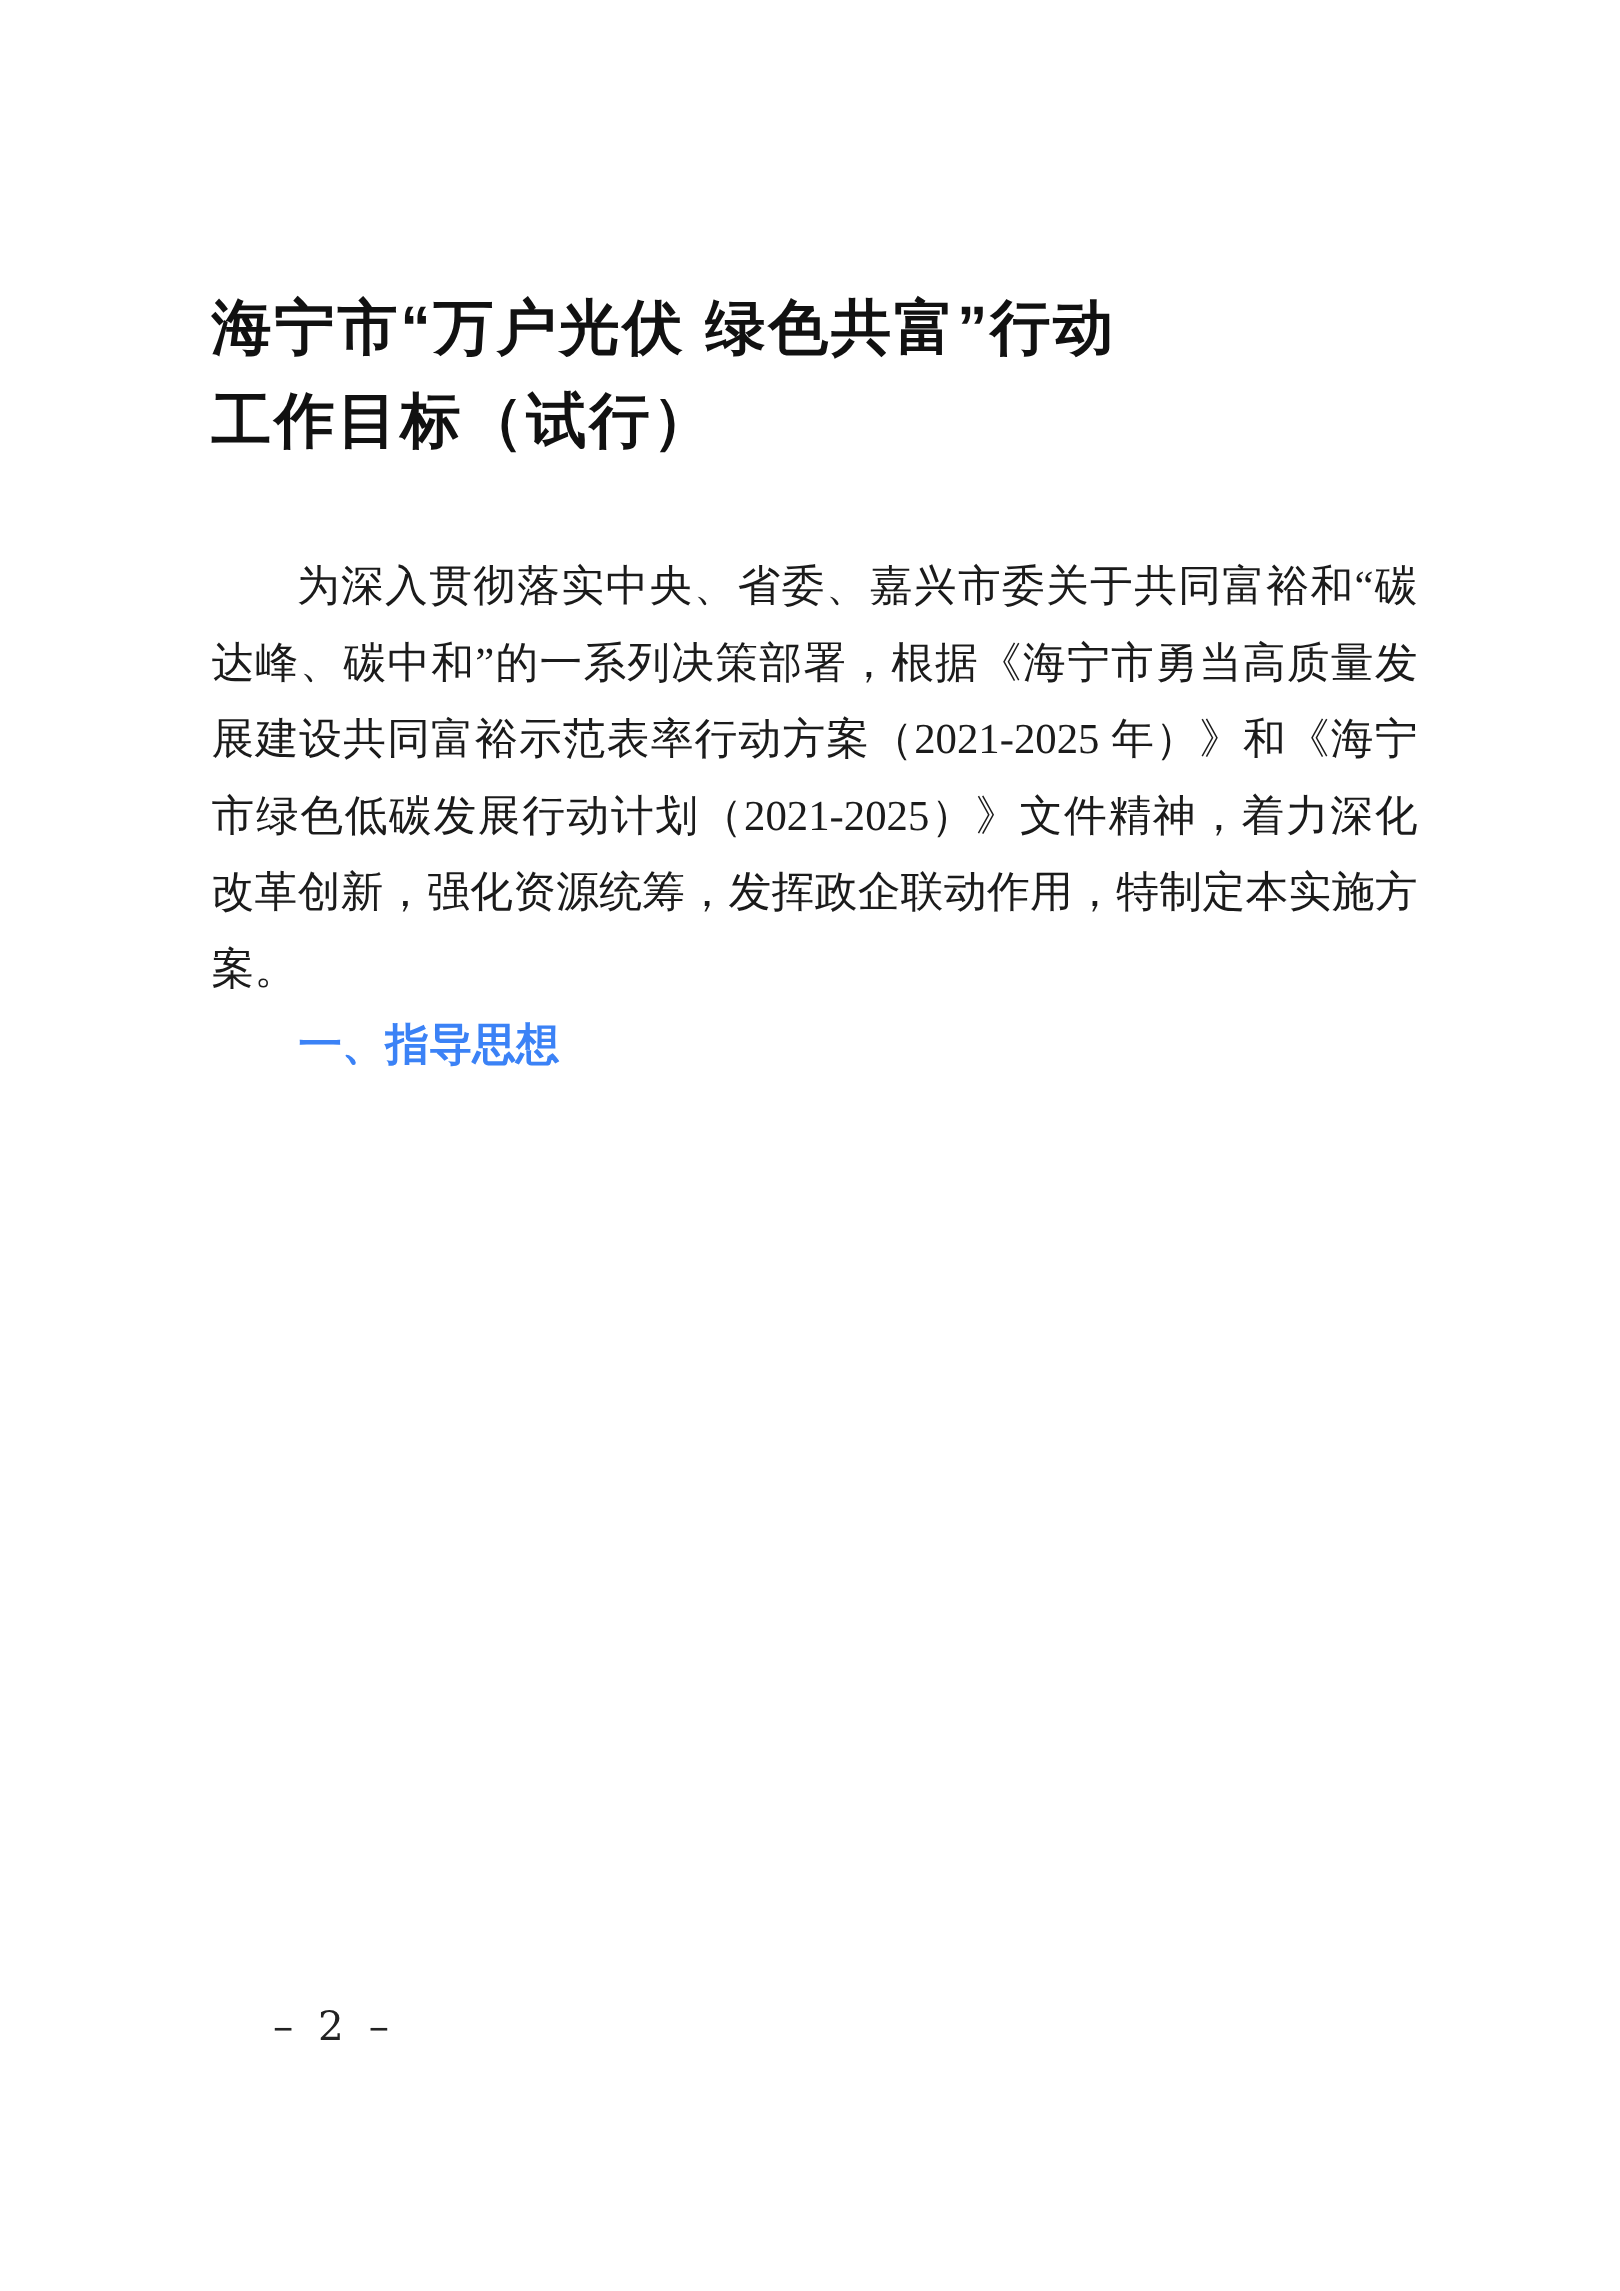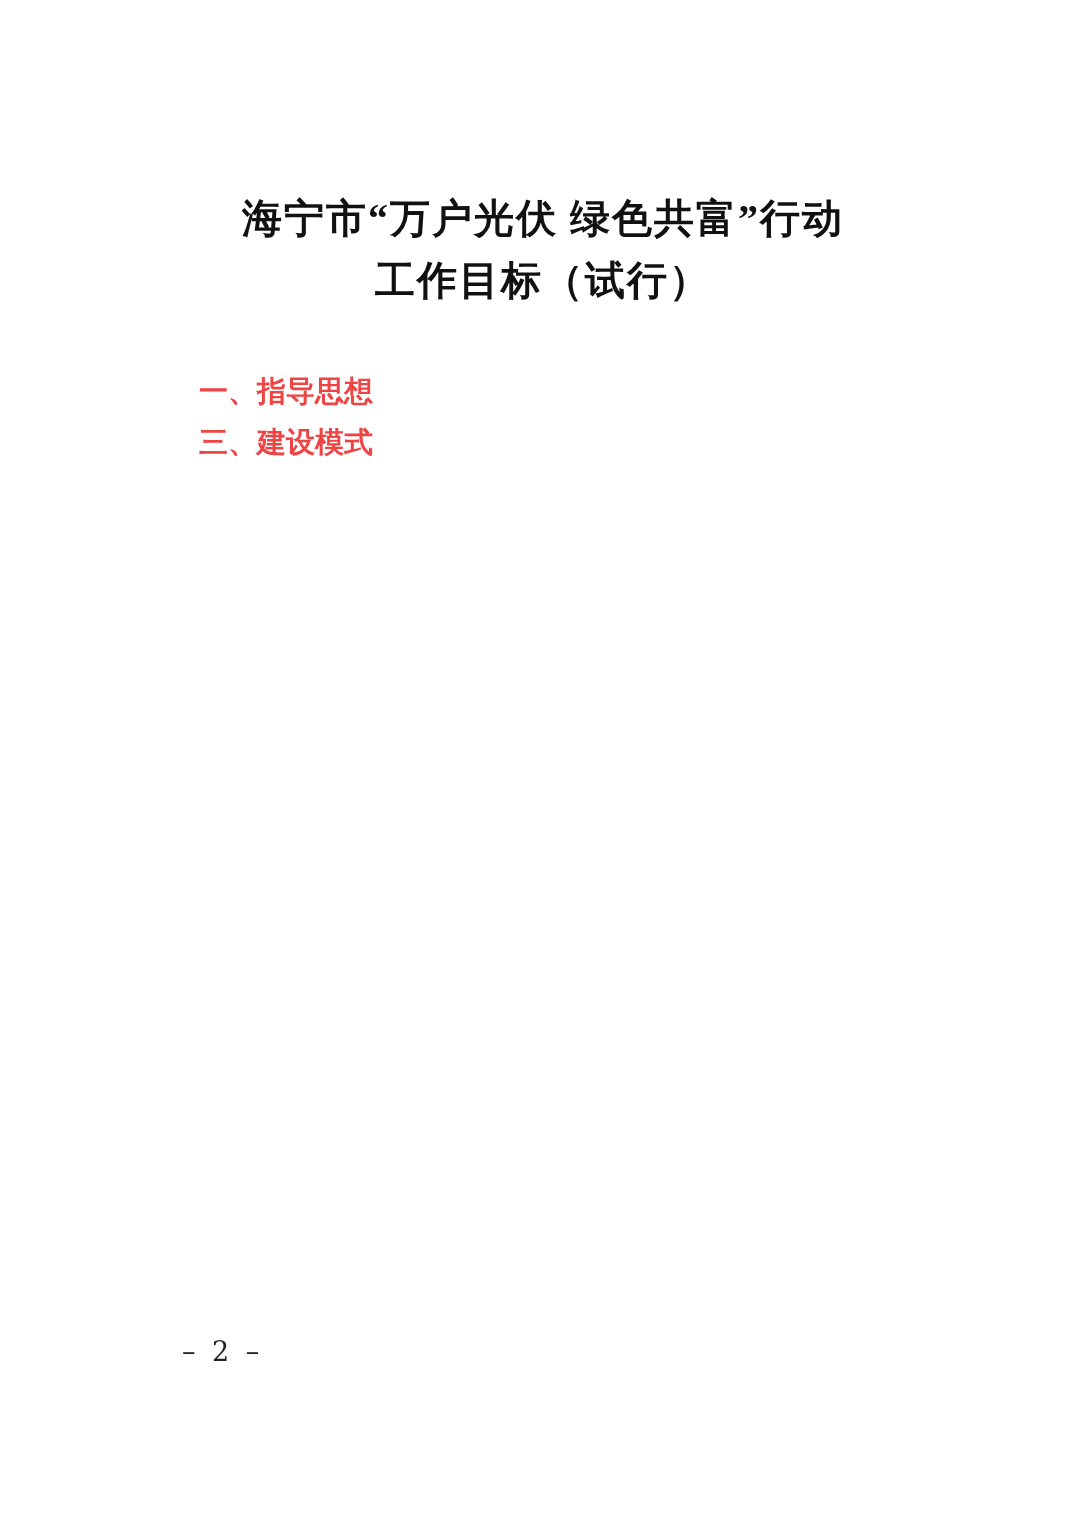--- a/index.html
+++ b/index.html
@@ -16,22 +16,21 @@
     overflow: hidden;
   }
   .text-col {
     position: absolute;
     left: 141px;
     top: 188px;
     width: 804px;
   }
   
   .doc-title {
-    text-align: center;
-    font-family: Liberation Serif, serif;
+    font-family: Liberation Sans, sans-serif;
     font-weight: 600;
     font-size: 40px;
     line-height: 62px;
     letter-spacing: 2px;
     color: #111111;
   }
   .body-text {
     margin-top: 54px;
     font-family: "Liberation Serif", serif;
     font-size: 28.5px;
@@ -43,21 +42,21 @@
     margin: 0;
     text-indent: 2em;
   }
   .sec-heading {
     margin: 0;
     text-indent: 2em;
     font-family: "Liberation Sans", sans-serif;
     font-weight: 700;
     font-size: 29px;
     line-height: 51px;
-    color: #ef4444;
+    color: #3b82f6;
   }
   .clause-lead {
     font-weight: 700;
   }
   .page-num {
     position: absolute;
     left: 182px;
     top: 1336px;
     font-family: "DejaVu Serif", serif;
     font-size: 27px;
@@ -70,25 +69,25 @@
 
 <div class="sheet">
   <div class="text-col">
 
     <div class="doc-title">
       <div>海宁市“万户光伏 绿色共富”行动</div>
       <div>工作目标（试行）</div>
     </div>
 
     <div class="body-text">
+      <p class="para">为深入贯彻落实中央、省委、嘉兴市委关于共同富裕和“碳达峰、碳中和”的一系列决策部署，根据《海宁市勇当高质量发展建设共同富裕示范表率行动方案（2021-2025 年）》和《海宁市绿色低碳发展行动计划（2021-2025）》文件精神，着力深化改革创新，强化资源统筹，发挥政企联动作用，特制定本实施方案。</p>
 
       <p class="sec-heading">一、指导思想</p>
 
 
 
 
-      <p class="sec-heading">三、建设模式</p>
 
     </div>
   </div>
 
   <div class="page-num">– 2 –</div>
 </div>
 
 </body></html>

